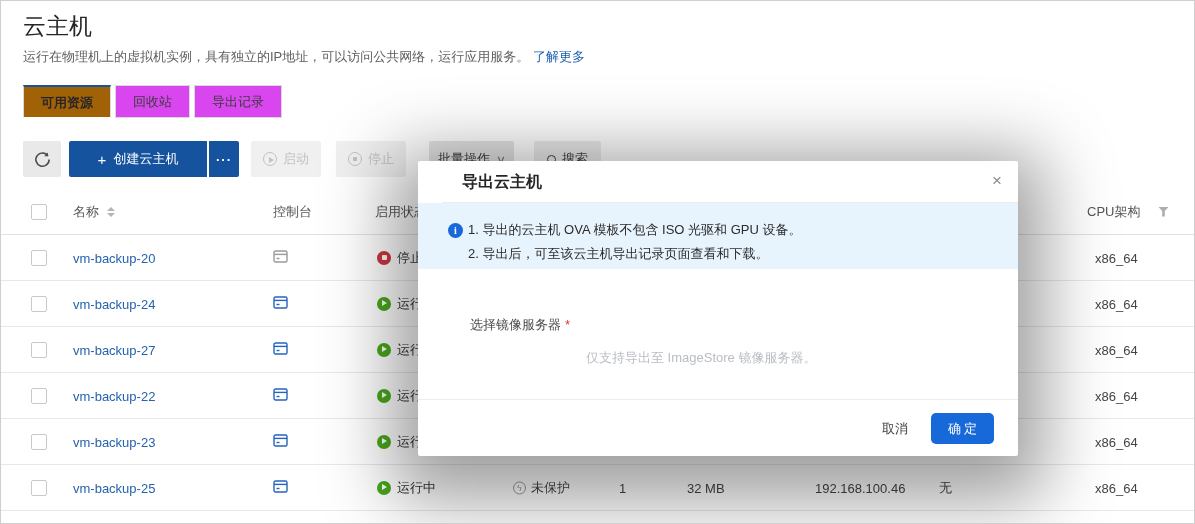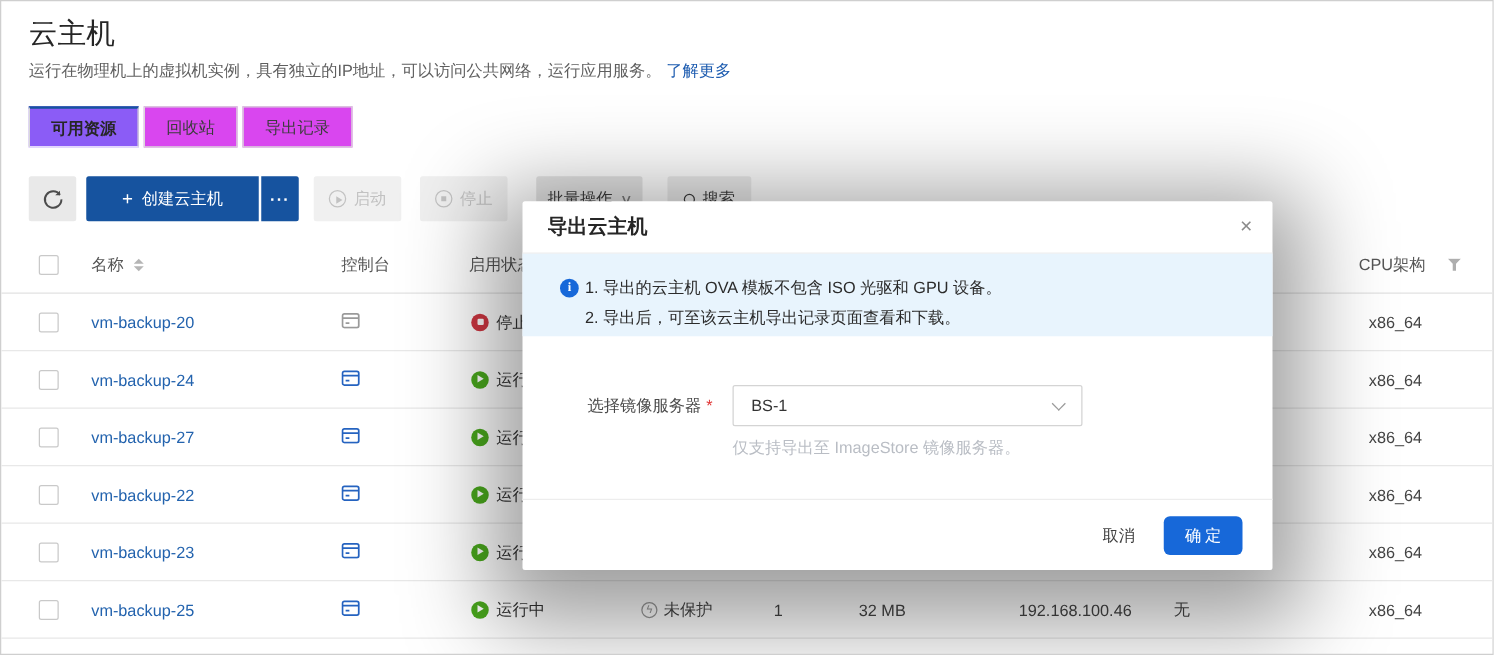--- a/index.html
+++ b/index.html
@@ -9,21 +9,21 @@
 
   
   .page-title{ position:absolute; left:22px; top:10px; font-size:23px; font-weight:500; color:#262626;}
   .page-desc{ position:absolute; left:22px; top:47px; font-size:13px; color:#5f5f5f;}
   .learn-more{ color:#1d5cb0; cursor:pointer; }
 
   
   .tabs{ position:absolute; left:22px; top:84px; right:0; height:34px; display:flex; }
   .tab{ height:33px; line-height:31px; padding:0 17px; font-size:13px; color:#3c3c3c;
         background:#d946ef; border:1px solid #d9d9d9; margin-right:4px; cursor:pointer; }
-  .tab.active{ background:#8b5cf6; border-top:2px solid #16539f; border-bottom:1px solid #fff;
+  .tab.active{ background:#a16207; border-top:2px solid #16539f; border-bottom:1px solid #fff;
         color:#262626; font-weight:600; }
 
   
   .toolbar{ position:absolute; left:0; top:140px; width:100%; height:36px; font-size:13px; }
   .tbtn{ position:absolute; top:0; height:36px; display:flex; align-items:center; justify-content:center;
          border-radius:2px; cursor:pointer; }
   .btn-refresh{ left:22px; width:38px; background:#e9e9e9; color:#4c4c4c; }
   .btn-create{ left:68px; width:138px; background:#16539f; color:#fff; border-radius:2px 0 0 2px; }
   .btn-more{ left:208px; width:30px; background:#16539f; color:#fff; border-radius:0 2px 2px 0;
              letter-spacing:1px; font-weight:bold; }
@@ -72,21 +72,21 @@
       border-left:5.5px solid #fff; border-top:3.5px solid transparent; border-bottom:3.5px solid transparent;}
 
   .console-ic{ color:#2563c0; cursor:pointer; display:inline-block; }
   .console-ic[data-state="off"]{ color:#9a9a9a; }
   .protect-ic{ width:13px; height:13px; border:1.4px solid #9a9a9a; border-radius:50%;
       color:#9a9a9a; font-size:9px; line-height:11px; text-align:center; display:inline-block;}
 
   
   .modal{ position:absolute; left:417px; top:160px; width:600px; height:295px; background:#fff;
           border-radius:2px; z-index:20; box-shadow:0 18px 70px 26px rgba(0,0,0,0.38); font-size:13px;}
-  .m-head{ position:relative; height:42px; border-bottom:1px solid #ededed; }
+  .m-head{ position:relative; height:42px; border-bottom:1px solid #ededed;margin-left:24px; }
   .m-title{ position:absolute; left:20px; top:0; line-height:42px; font-size:16px; font-weight:600; color:#262626;}
   .m-close{ position:absolute; right:16px; top:10px; font-size:17px; color:#8c8c8c; cursor:pointer; }
   .m-alert{ position:absolute; left:0; top:42px; width:100%; height:66px; background:#e8f4fd; }
   .info-ic{ position:absolute; left:30px; top:20px; width:15px; height:15px; background:#1768d9;
             border-radius:50%; color:#fff; font-size:10px; font-weight:bold; text-align:center; line-height:15px;
             font-family:"Liberation Serif",serif; }
   .alert-l1{ position:absolute; left:50px; top:15px; line-height:24px; color:#2b2b2b; }
   .alert-l2{ position:absolute; left:50px; top:39px; line-height:24px; color:#2b2b2b; }
   .m-label{ position:absolute; left:52px; top:147px; line-height:33px; color:#4a4a4a; }
   .req{ color:#e03434; margin-left:4px; }
@@ -284,23 +284,19 @@
       <span class="m-close">×</span>
     </div>
     <div class="m-alert">
       <span class="info-ic">i</span>
       <div class="alert-l1">1. 导出的云主机 OVA 模板不包含 ISO 光驱和 GPU 设备。</div>
       <div class="alert-l2">2. 导出后，可至该云主机导出记录页面查看和下载。</div>
     </div>
     <div class="m-label">
       <span>选择镜像服务器</span><span class="req">*</span>
     </div>
-    <div class="m-select">
-      <span class="sel-val">BS-1</span>
-      <span class="sel-chev"></span>
-    </div>
     <div class="m-hint">仅支持导出至 ImageStore 镜像服务器。</div>
     <div class="m-divider"></div>
     <button class="btn-cancel">取消</button>
     <button class="btn-ok">确定</button>
   </div>
 
 </div>
 
 </body></html>

